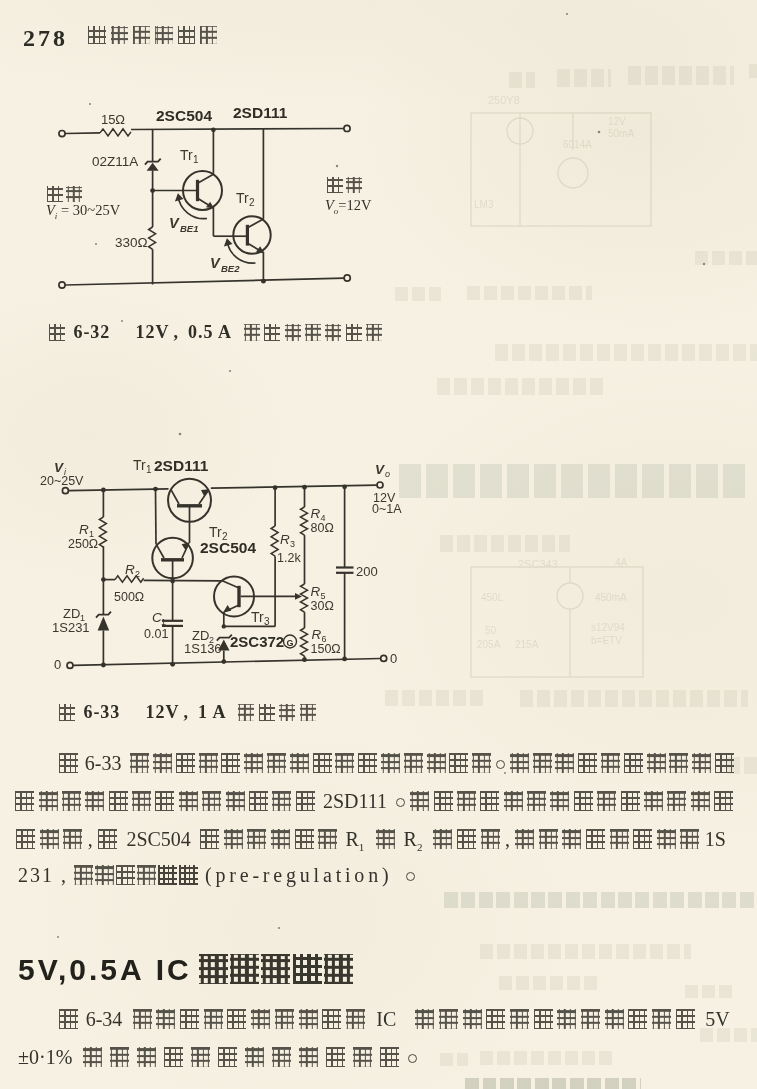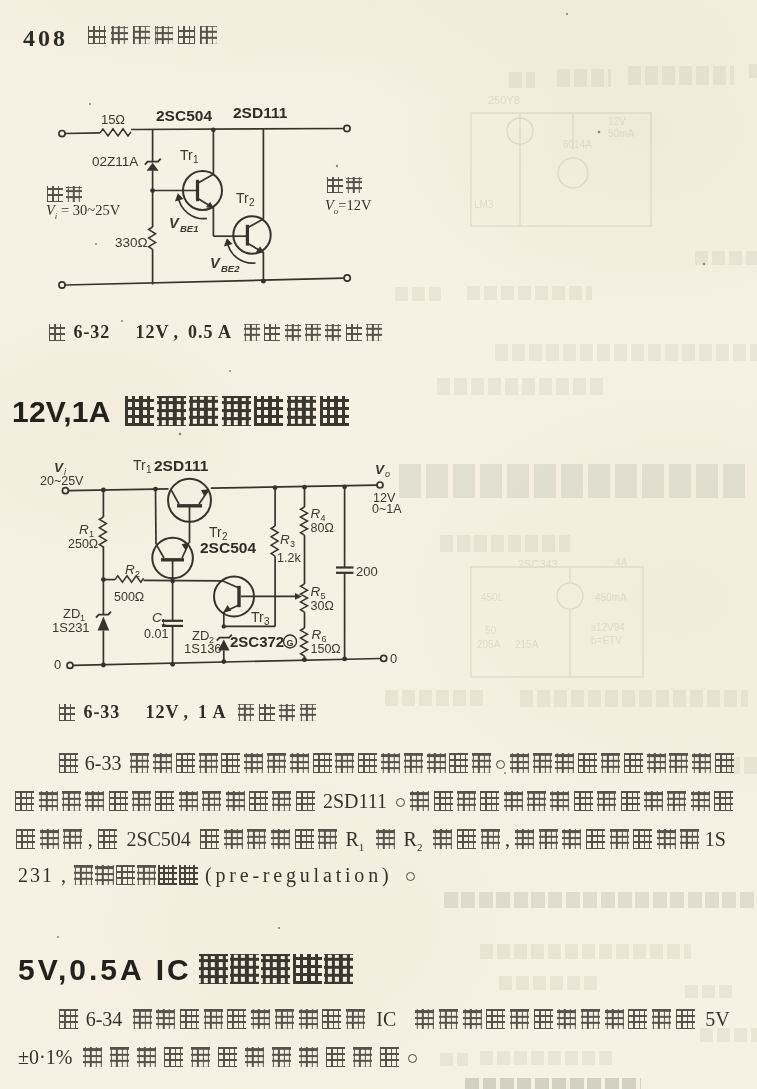--- a/index.html
+++ b/index.html
@@ -48,21 +48,21 @@
   <circle cx="122" cy="321" r="1.0"></circle>
   <circle cx="704" cy="264" r="1.2"></circle>
   <circle cx="180" cy="434" r="1.3"></circle>
   <circle cx="279" cy="928" r="1.1"></circle>
   <circle cx="58" cy="937" r="1.0"></circle>
   <circle cx="505" cy="773" r="1.0"></circle>
   <circle cx="96" cy="244" r="1.0"></circle>
  </g>
 </svg>
 
-<div class="abs ser" style="left:23px;top:25px;font-size:24px;font-weight:bold;letter-spacing:3px;color:#2c2b24;">408</div>
+<div class="abs ser" style="left:23px;top:25px;font-size:24px;font-weight:bold;letter-spacing:3px;color:#2c2b24;">278</div>
 
 <div class="abs" style="left:86px;top:26px;"><span class="g" style="width:17.5px;height:17.5px;margin:0 2.4px;"></span><span class="g" style="width:17.5px;height:17.5px;margin:0 2.4px;"></span><span class="g" style="width:17.5px;height:17.5px;margin:0 2.4px;"></span><span class="g" style="width:17.5px;height:17.5px;margin:0 2.4px;"></span><span class="g" style="width:17.5px;height:17.5px;margin:0 2.4px;"></span><span class="g" style="width:17.5px;height:17.5px;margin:0 2.4px;"></span></div>
 
 <div class="bl" style="left:509px;top:72px;width:26px;height:16px;"></div>
 <div class="bl" style="left:557px;top:69px;width:54px;height:18px;"></div>
 <div class="bl" style="left:628px;top:66px;width:106px;height:19px;"></div>
 <div class="bl" style="left:749px;top:64px;width:8px;height:14px;"></div>
 
 <svg class="abs" style="left:460px;top:90px;opacity:0.34;" width="210" height="150" viewBox="0 0 210 150" fill="none" stroke="#bab8a2" stroke-width="1.4">
  <rect x="11" y="23" width="180" height="113"></rect>
@@ -184,21 +184,20 @@
 <div class="bl" style="left:695px;top:251px;width:62px;height:14px;"></div>
 
 <div class="bl" style="left:395px;top:287px;width:46px;height:14px;"></div>
 <div class="bl" style="left:467px;top:286px;width:125px;height:14px;"></div>
 
 <div class="abs ser" style="left:47px;top:322px;font-size:18px;font-weight:bold;color:#2f2e27;"><span class="g g15"></span><span style="margin-left:6px;letter-spacing:1px;">6-32</span><span style="margin-left:25px;letter-spacing:1px;">12V</span><span style="margin-left:4px;">,</span><span style="margin-left:10px;letter-spacing:1px;">0.5 A</span><span class="g g15" style="margin-left:12px;"></span><span class="g g15"></span><span class="g g15"></span><span class="g g15"></span><span class="g g15"></span><span class="g g15"></span><span class="g g15"></span></div>
 
 <div class="bl" style="left:495px;top:344px;width:262px;height:17px;"></div>
 <div class="bl" style="left:437px;top:378px;width:167px;height:17px;"></div>
 
-<div class="abs" style="left:12px;top:395px;font-size:30px;font-weight:bold;letter-spacing:0.2px;color:#22211b;">12V,1A<span class="g g28" style="margin-left:14px;margin-right:1.4px;"></span><span class="g g28"></span><span class="g g28"></span><span class="g g28"></span><span class="g g28"></span><span class="g g28"></span><span class="g g28"></span></div>
 
 <div class="bl" style="left:399px;top:464px;width:346px;height:34px;background:repeating-linear-gradient(90deg,rgba(128,140,122,0.17) 0 22px,transparent 22px 27px);"></div>
 
 <svg class="abs" style="left:38px;top:450px;" width="370" height="226" viewBox="38 450 370 226" fill="none" stroke="#35332c" stroke-width="1.7">
 
  <circle cx="65.4" cy="490.7" r="3"></circle>
 
  <line x1="68.5" y1="490.6" x2="168.5" y2="488.9"></line>
 
  <line x1="210.8" y1="488.2" x2="377" y2="485.1"></line>

